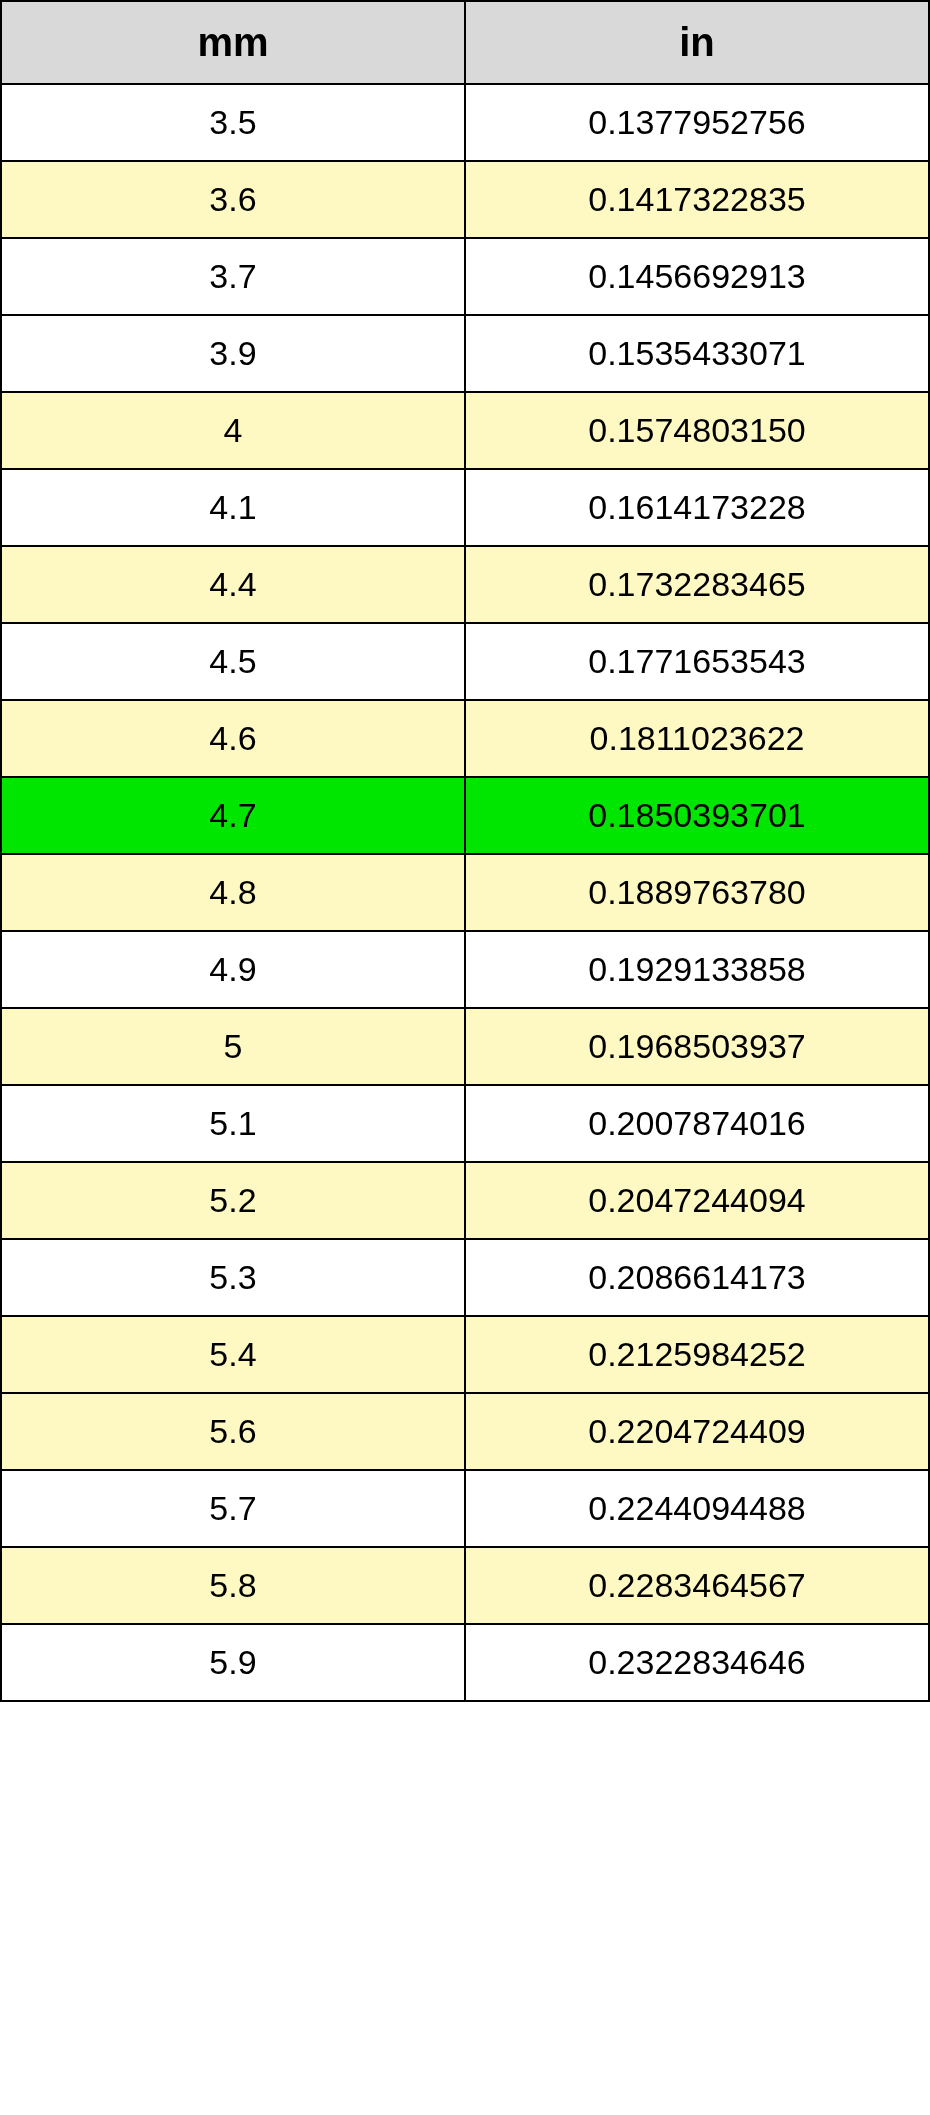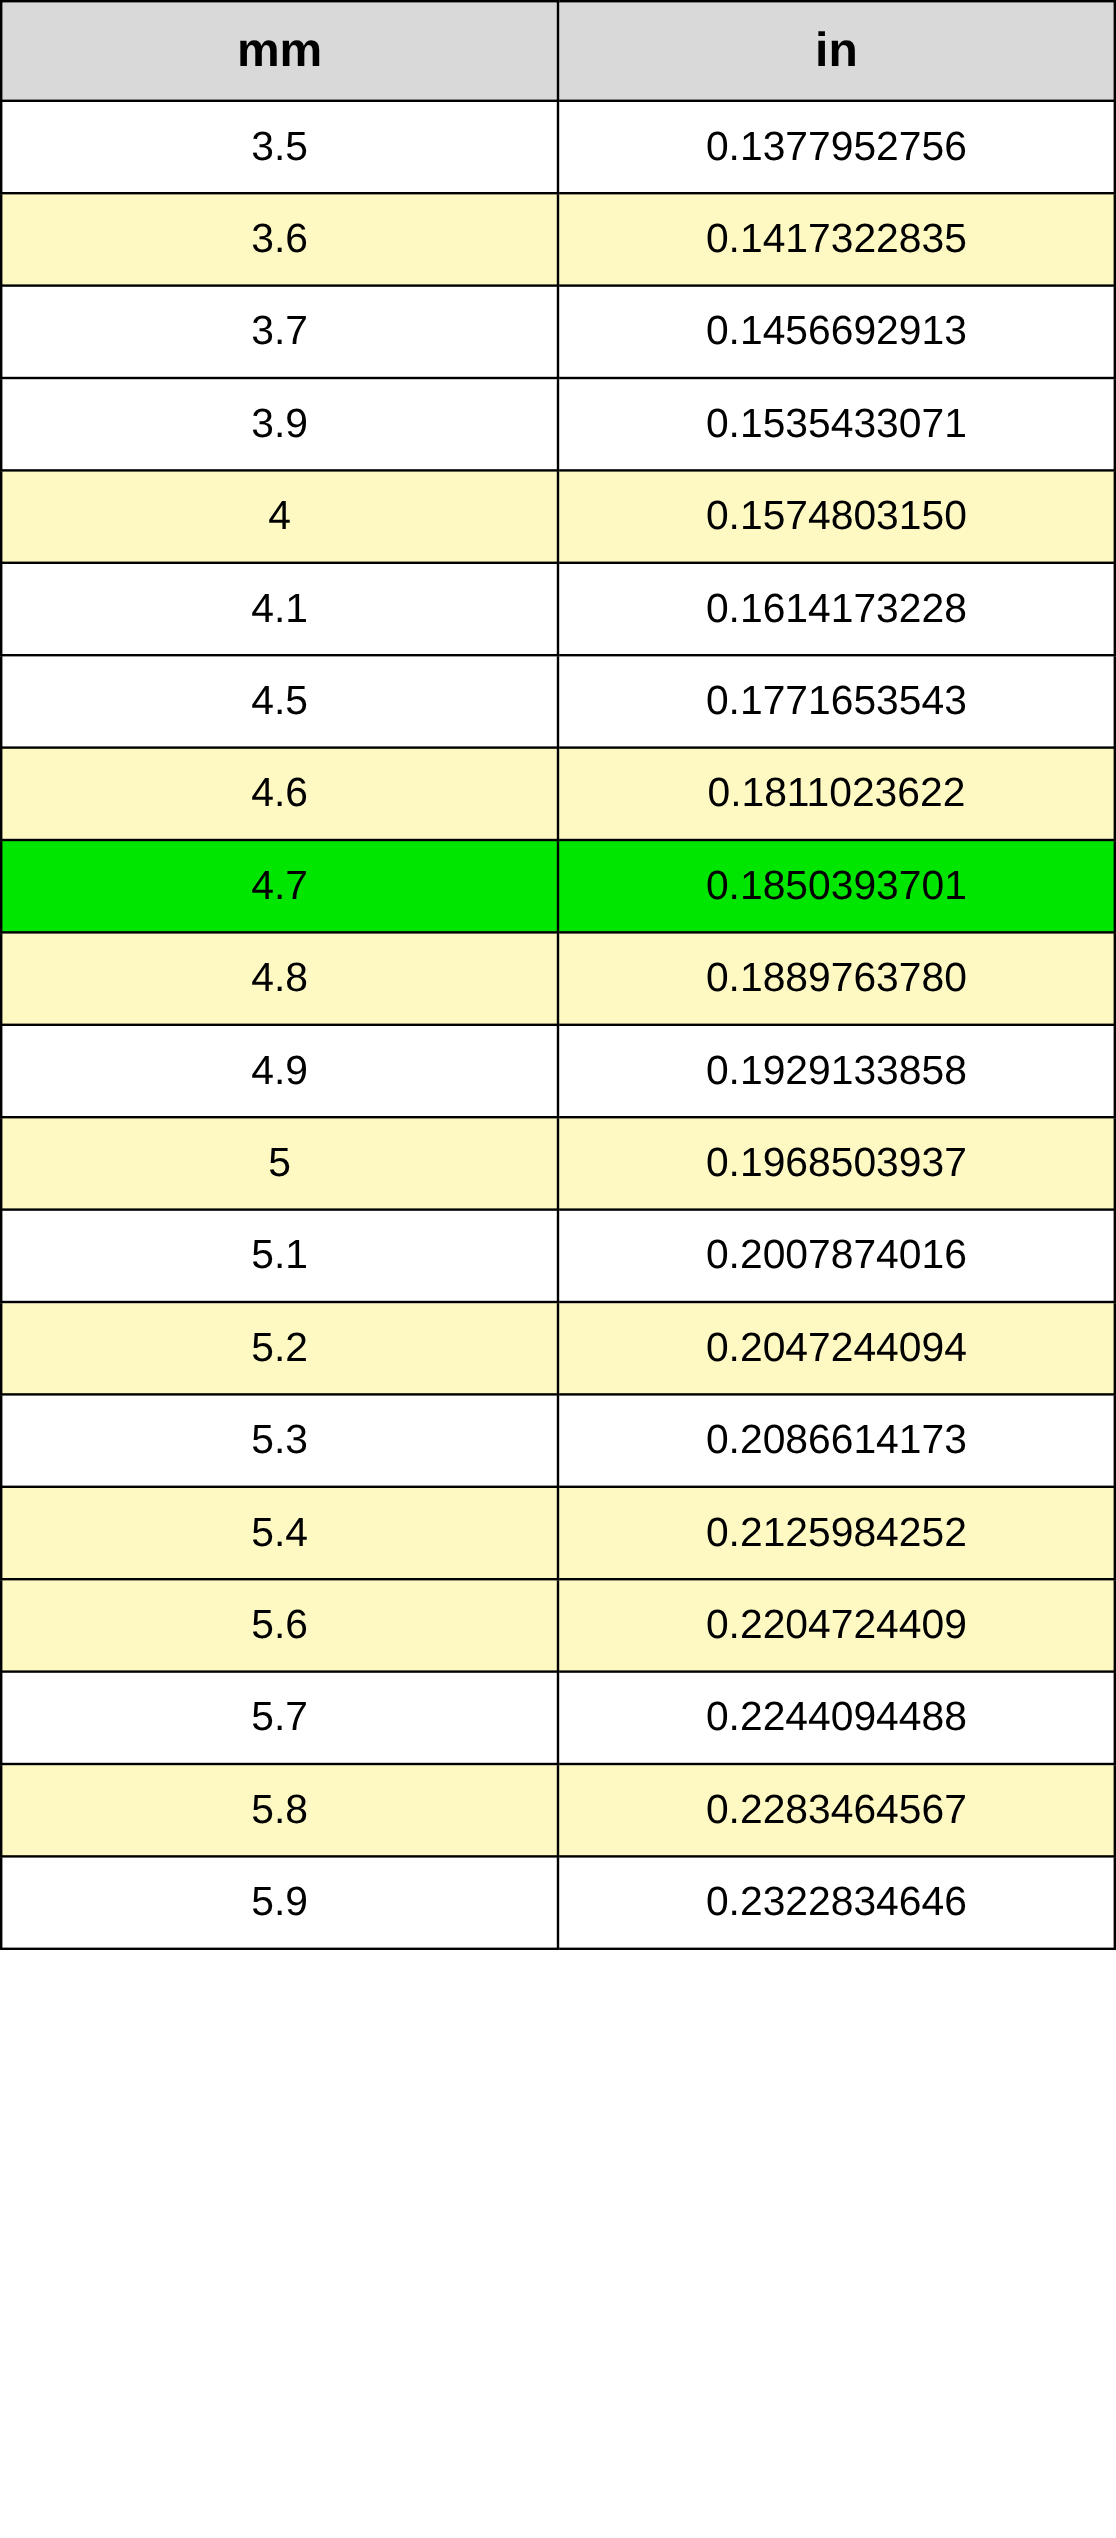--- a/index.html
+++ b/index.html
@@ -86,20 +86,24 @@
         <td class="col-in">0.1535433071</td>
       </tr>
       <tr class="odd">
         <td class="col-mm">4</td>
         <td class="col-in">0.1574803150</td>
       </tr>
       <tr class="even">
         <td class="col-mm">4.1</td>
         <td class="col-in">0.1614173228</td>
       </tr>
+      <tr class="odd">
+        <td class="col-mm">4.4</td>
+        <td class="col-in">0.1732283465</td>
+      </tr>
       <tr class="even">
         <td class="col-mm">4.5</td>
         <td class="col-in">0.1771653543</td>
       </tr>
       <tr class="odd">
         <td class="col-mm">4.6</td>
         <td class="col-in">0.1811023622</td>
       </tr>
       <tr class="highlight">
         <td class="col-mm">4.7</td>

